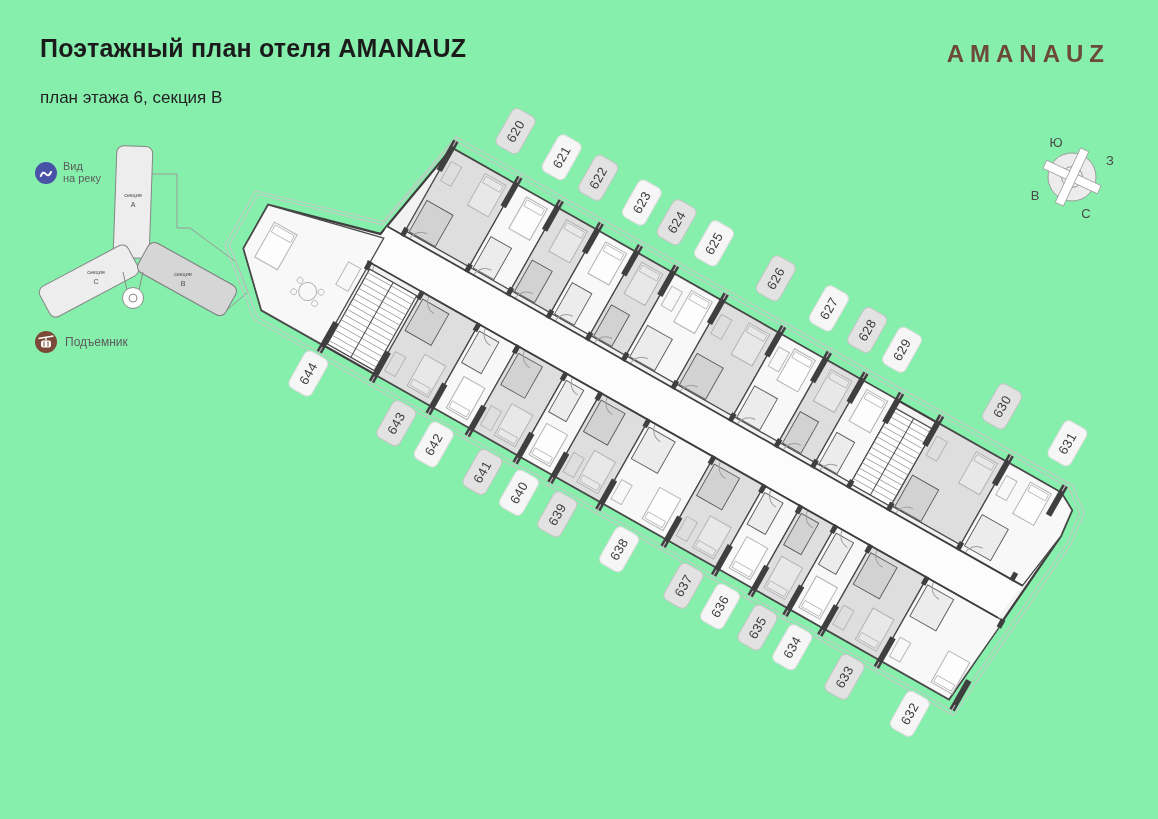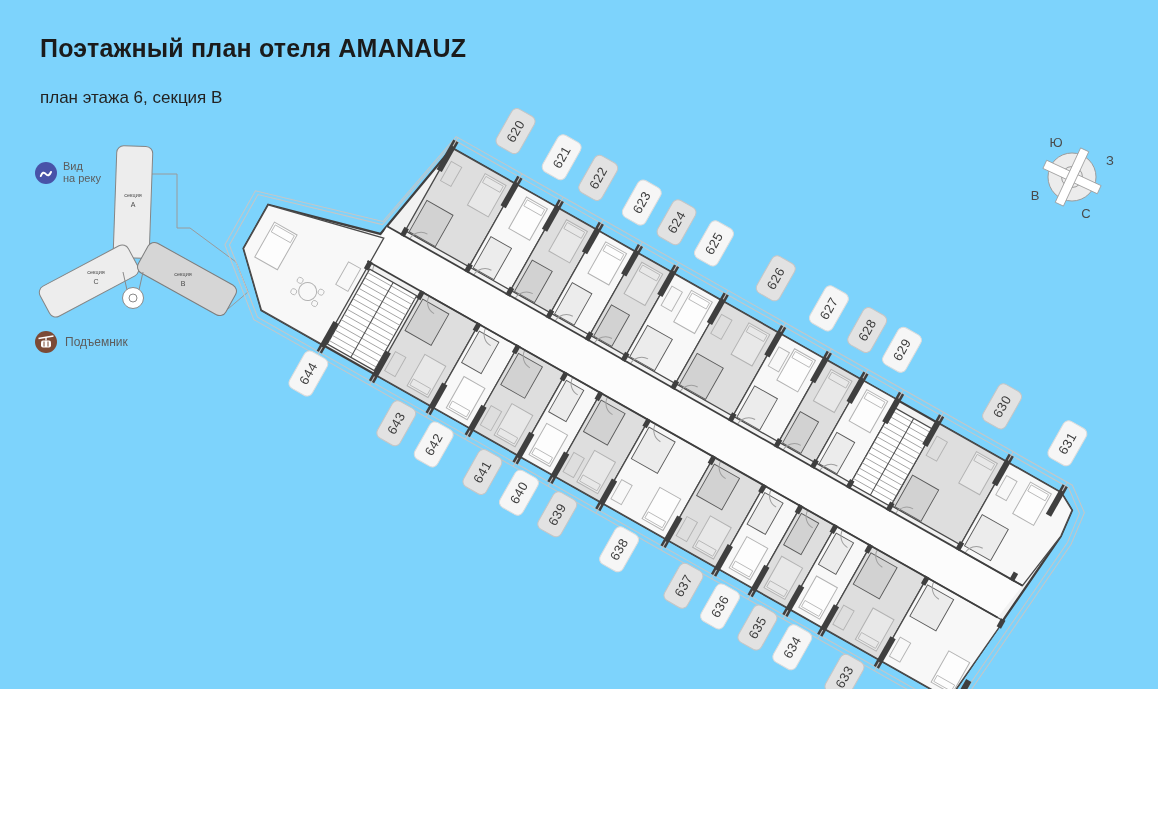--- a/index.html
+++ b/index.html
@@ -1,16 +1,16 @@
 <!DOCTYPE html>
 <html><head>
 <meta charset="utf-8">
 <style>
   html,body{margin:0;padding:0;background:#fff;}
-  .stage{position:relative;width:1158px;height:689px;background:#7dd3fc;overflow:hidden;
+  .stage{position:relative;width:1158px;height:819px;background:#86efac;overflow:hidden;
          font-family:"Liberation Sans",sans-serif;}
   .hdr{position:absolute;left:40px;top:34px;}
   .hdr .title{font-size:25px;font-weight:700;color:#1b1b1b;letter-spacing:.2px;}
   .hdr .subtitle{font-size:17px;font-weight:400;color:#232323;margin-top:25px;}
   .logo{position:absolute;right:48px;top:40px;font-size:24px;font-weight:700;
         letter-spacing:6px;color:#6b4a3b;}
   svg text{font-family:"Liberation Sans",sans-serif;}
   .badge-num{font-size:13px;fill:#3c3c3c;letter-spacing:.5px;}
   .mm-word{font-size:5.5px;fill:#4a4a4a;text-anchor:middle;}
   .mm-letter{font-size:7px;fill:#4a4a4a;text-anchor:middle;}
@@ -21,20 +21,21 @@
 </head>
 <body>
 
 <div class="stage">
 
   <div class="hdr">
     <div class="title">Поэтажный план отеля AMANAUZ</div>
     <div class="subtitle">план этажа 6, секция B</div>
   </div>
 
+  <div class="logo">AMANAUZ</div>
 
   <svg id="scene" width="1158" height="819" viewBox="0 0 1158 819" style="position:absolute;left:0;top:0;">
 
     <g>
       <polyline points="151,174 177,174 177,228 190,228 236,262 248,292 222,314" fill="none" stroke="#9a9a9a" stroke-width="1"></polyline>
 
       <g>
         <rect x="-18" y="-56" width="36" height="112" rx="7" transform="translate(133,202) rotate(2)" fill="#ededed" stroke="#858585" stroke-width="1"></rect>
         <text class="mm-word" x="133" y="197">секция</text>
         <text class="mm-letter" x="133" y="207">A</text>

